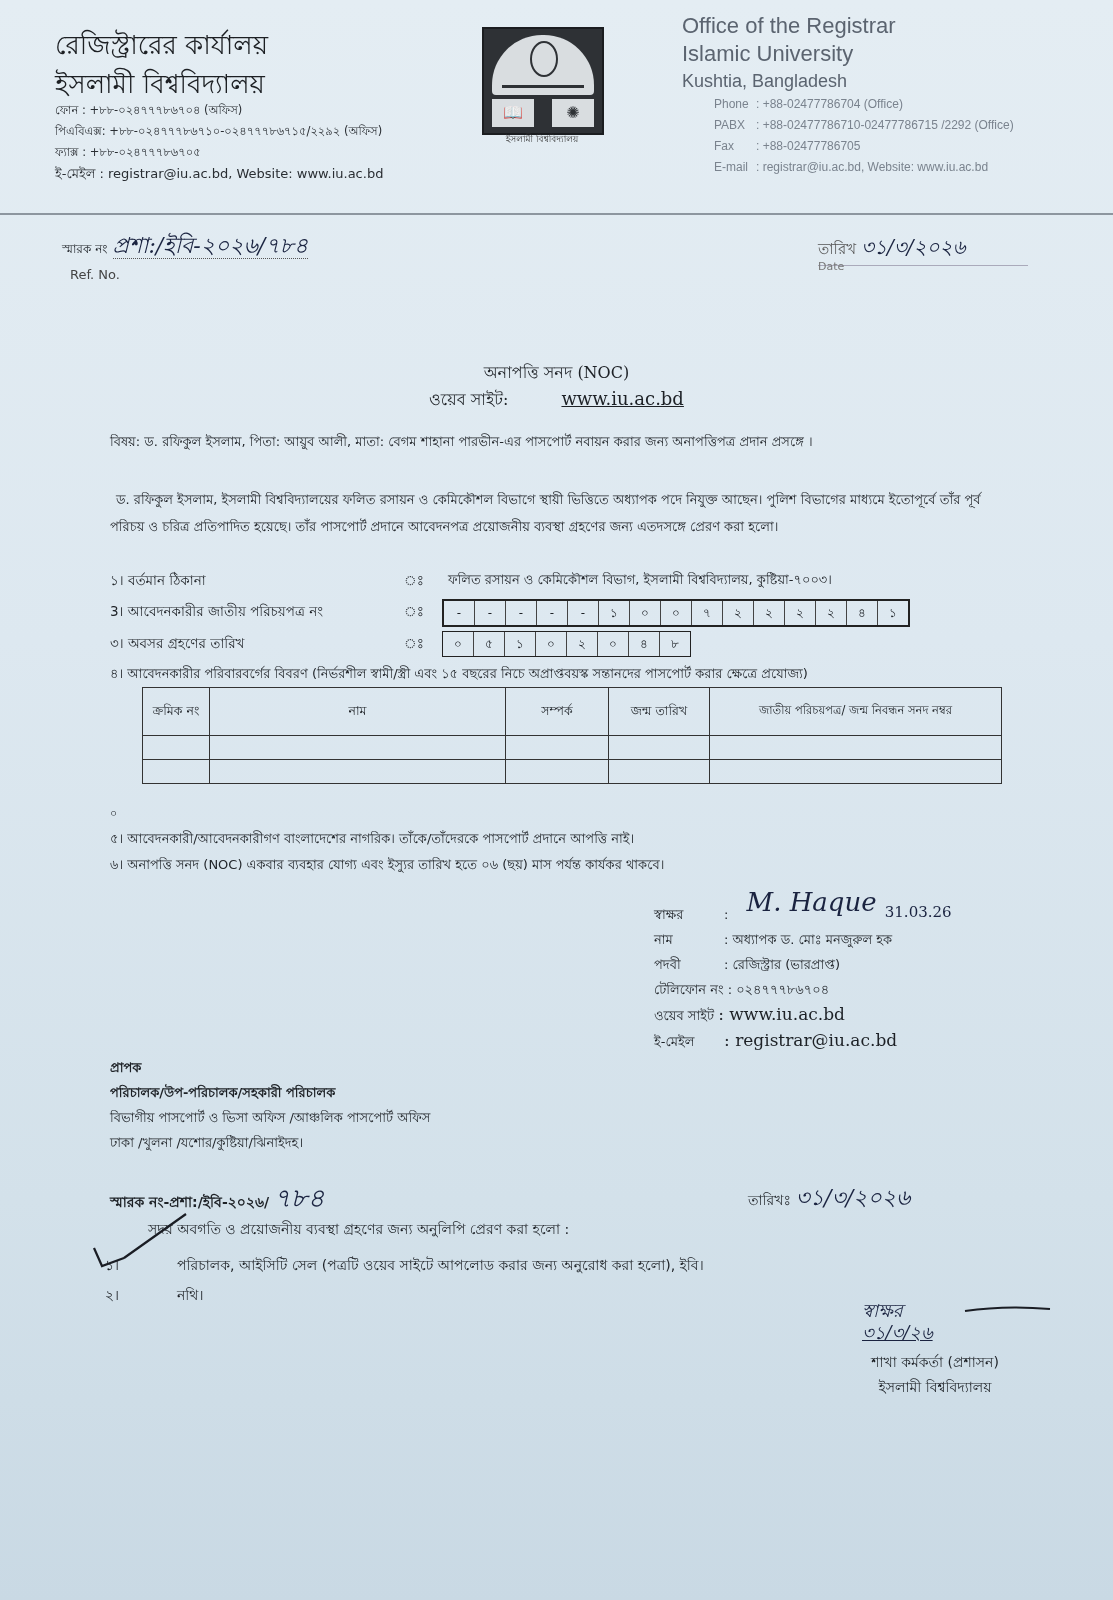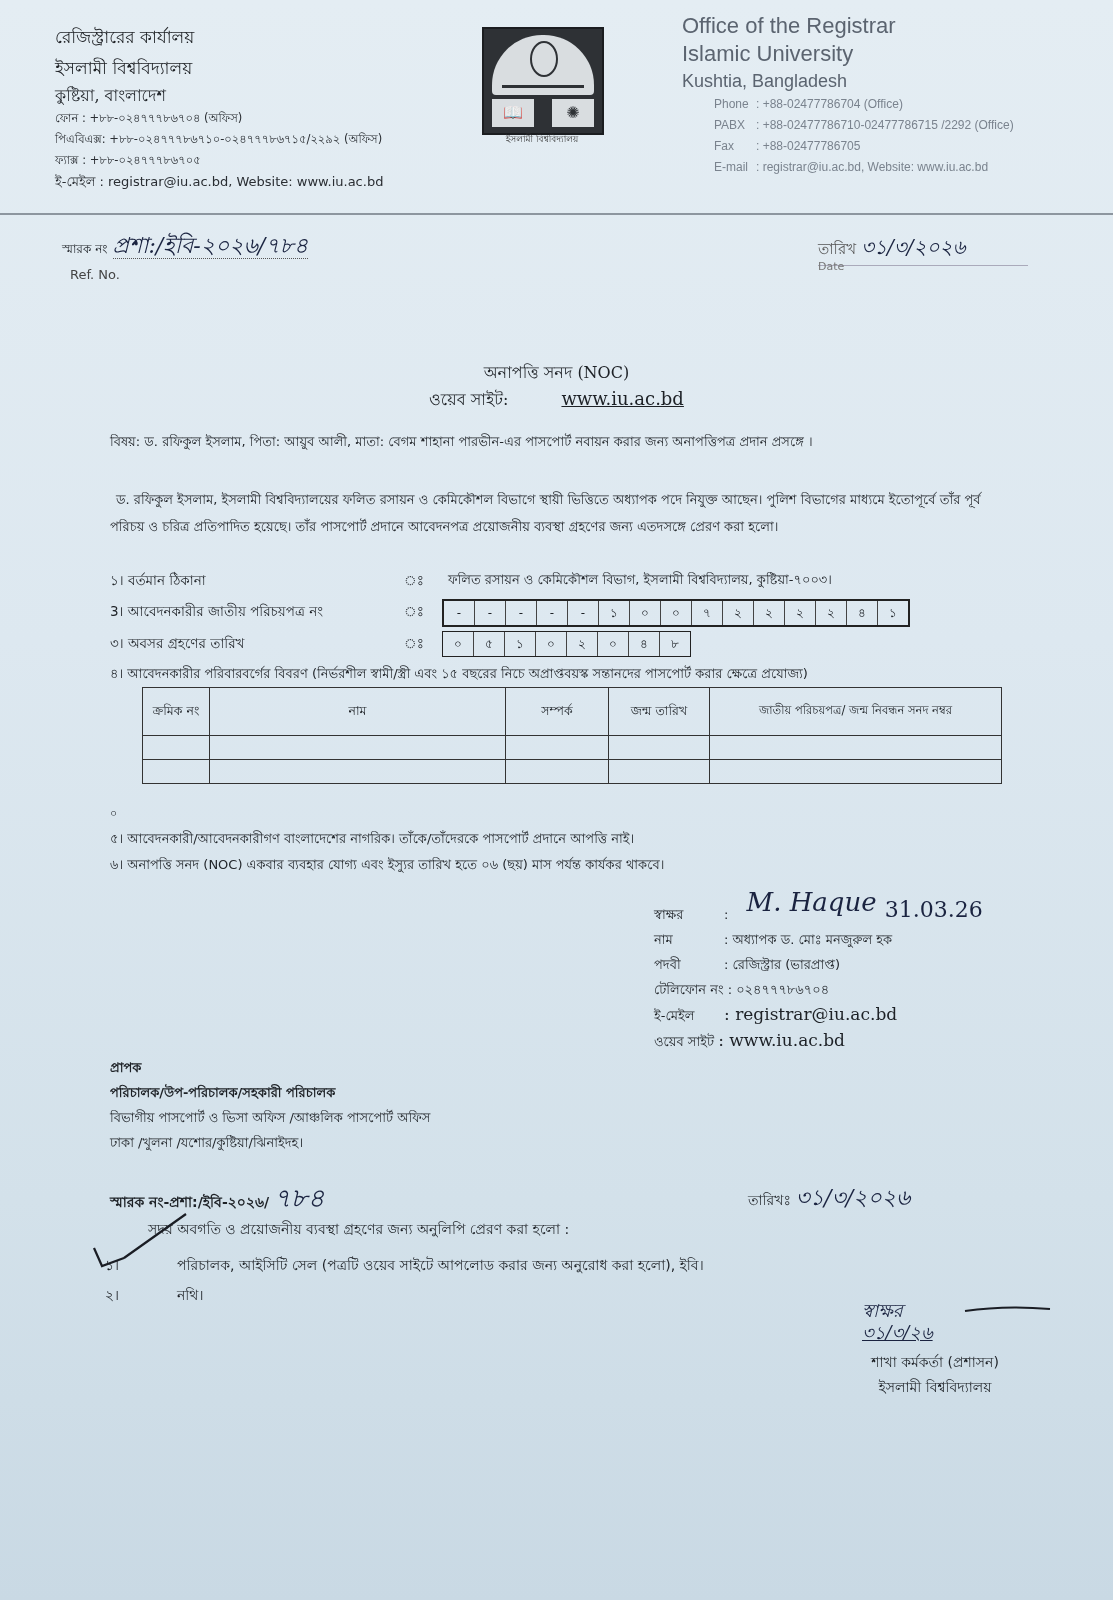--- a/index.html
+++ b/index.html
@@ -4,21 +4,21 @@
 <style>
   html, body { margin:0; padding:0; }
   body {
     width:1113px; height:1600px; overflow:hidden;
     background: linear-gradient(180deg, #e4edf3 0%, #dde8f0 40%, #d3e1ea 75%, #c9d9e4 100%);
     font-family: "DejaVu Sans", sans-serif;
     color:#1d2126;
     position:relative;
   }
   .abs { position:absolute; }
-  .bn-title { font-family:"DejaVu Serif", serif; font-size:17px; color:#1c1f23; line-height:31px; }
+  .bn-title { font-family:"DejaVu Serif", serif; font-size:26px; color:#1c1f23; line-height:31px;margin-top:8px; }
   .bn-sub { font-family:"DejaVu Serif", serif; font-size:16px; line-height:24px; }
   .hdr-small { font-size:11.5px; line-height:21px; color:#2a2e33; }
   .en-title { font-family:"Liberation Sans", sans-serif; font-size:22px; color:#5b6470; line-height:28px; }
   .en-sub { font-family:"Liberation Sans", sans-serif; font-size:18px; color:#5b6470; line-height:26px; }
   .en-small { font-family:"Liberation Sans", sans-serif; font-size:12px; color:#7a838e; line-height:21px;margin-left:32px; }
   .en-small .k { display:inline-block; width:42px; }
   .rule { left:0; right:0; height:2px; background:#8d969f; }
   .logo { left:482px; top:27px; width:118px; height:104px; background:#2e3135; border:2px solid #1b1d20; }
   .logo .dome { position:absolute; left:8px; top:6px; width:102px; height:60px; background:#d9dde0; border-radius:50px 50px 4px 4px; }
   .logo .dome .circle { position:absolute; left:38px; top:6px; width:24px; height:32px; border:2px solid #2e3135; border-radius:50%; }
@@ -38,21 +38,20 @@
   table.fam td, table.fam th { border:1.5px solid #333; font-weight:normal; text-align:center; padding:0; }
   .sigblock { font-size:13px; line-height:25px; }
   .sigblock .k { display:inline-block; width:70px; }
 </style>
 </head>
 <body>
 
 <div class="abs" style="left:55px;top:22px;">
   <div class="bn-title">রেজিস্ট্রারের কার্যালয়</div>
   <div class="bn-title">ইসলামী বিশ্ববিদ্যালয়</div>
-  <div class="bn-sub">কুষ্টিয়া, বাংলাদেশ</div>
   <div class="hdr-small">ফোন : +৮৮-০২৪৭৭৭৮৬৭০৪ (অফিস)</div>
   <div class="hdr-small">পিএবিএক্স: +৮৮-০২৪৭৭৭৮৬৭১০-০২৪৭৭৭৮৬৭১৫/২২৯২ (অফিস)</div>
   <div class="hdr-small">ফ্যাক্স : +৮৮-০২৪৭৭৭৮৬৭০৫</div>
   <div class="hdr-small" style="font-size:13px;">ই-মেইল : registrar@iu.ac.bd, Website: www.iu.ac.bd</div>
 </div>
 
 <div class="abs logo">
   <div class="dome">
     <div class="circle"></div>
     <div class="callig"></div>
@@ -162,27 +161,27 @@
   </table>
 
 <div class="abs item" style="left:110px;top:805px;font-size:11px;">০</div>
 <div class="abs item" style="left:110px;top:829px;font-size:13px;">৫। আবেদনকারী/আবেদনকারীগণ বাংলাদেশের নাগরিক। তাঁকে/তাঁদেরকে পাসপোর্ট প্রদানে আপত্তি নাই।</div>
 <div class="abs item" style="left:110px;top:855px;font-size:13px;">৬। অনাপত্তি সনদ (NOC) একবার ব্যবহার যোগ্য এবং ইস্যুর তারিখ হতে ০৬ (ছয়) মাস পর্যন্ত কার্যকর থাকবে।</div>
 
 <div class="abs sigblock" style="left:654px;top:898px;">
   <div>
     <span class="k">স্বাক্ষর</span><span>:</span>
     <span class="hand" style="font-size:26px;position:relative;top:-8px;left:14px;">M. Haque</span>
-    <span class="hand" style="font-size:22px;position:relative;top:-2px;left:18px;font-style:normal;">31.03.26</span>
+    <span class="hand" style="font-size:15px;position:relative;top:-2px;left:18px;font-style:normal;">31.03.26</span>
   </div>
   <div><span class="k">নাম</span><span>: অধ্যাপক ড. মোঃ মনজুরুল হক</span></div>
   <div><span class="k">পদবী</span><span>: রেজিস্ট্রার (ভারপ্রাপ্ত)</span></div>
   <div><span>টেলিফোন নং</span> <span>: ০২৪৭৭৭৮৬৭০৪</span></div>
+  <div><span>ওয়েব সাইট</span> <span class="serif" style="font-size:17px;">: www.iu.ac.bd</span></div>
   <div><span class="k">ই-মেইল</span><span class="serif" style="font-size:17px;">: registrar@iu.ac.bd</span></div>
-  <div><span>ওয়েব সাইট</span> <span class="serif" style="font-size:17px;">: www.iu.ac.bd</span></div>
 </div>
 
 <div class="abs" style="left:110px;top:1055px;font-size:13px;line-height:25px;">
   <div style="font-weight:bold;">প্রাপক</div>
   <div style="font-weight:bold;">পরিচালক/উপ-পরিচালক/সহকারী পরিচালক</div>
   <div>বিভাগীয় পাসপোর্ট ও ভিসা অফিস /আঞ্চলিক পাসপোর্ট অফিস</div>
   <div>ঢাকা /খুলনা /যশোর/কুষ্টিয়া/ঝিনাইদহ।</div>
 </div>
 
 <div class="abs" style="left:110px;top:1178px;font-size:14px;">

